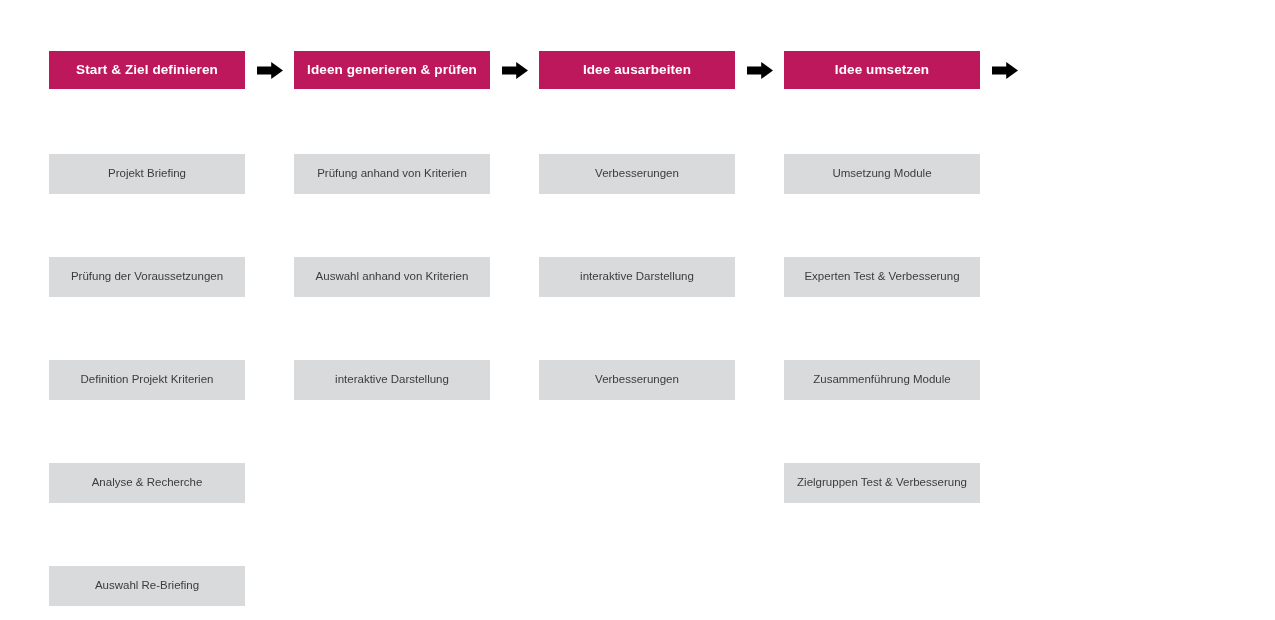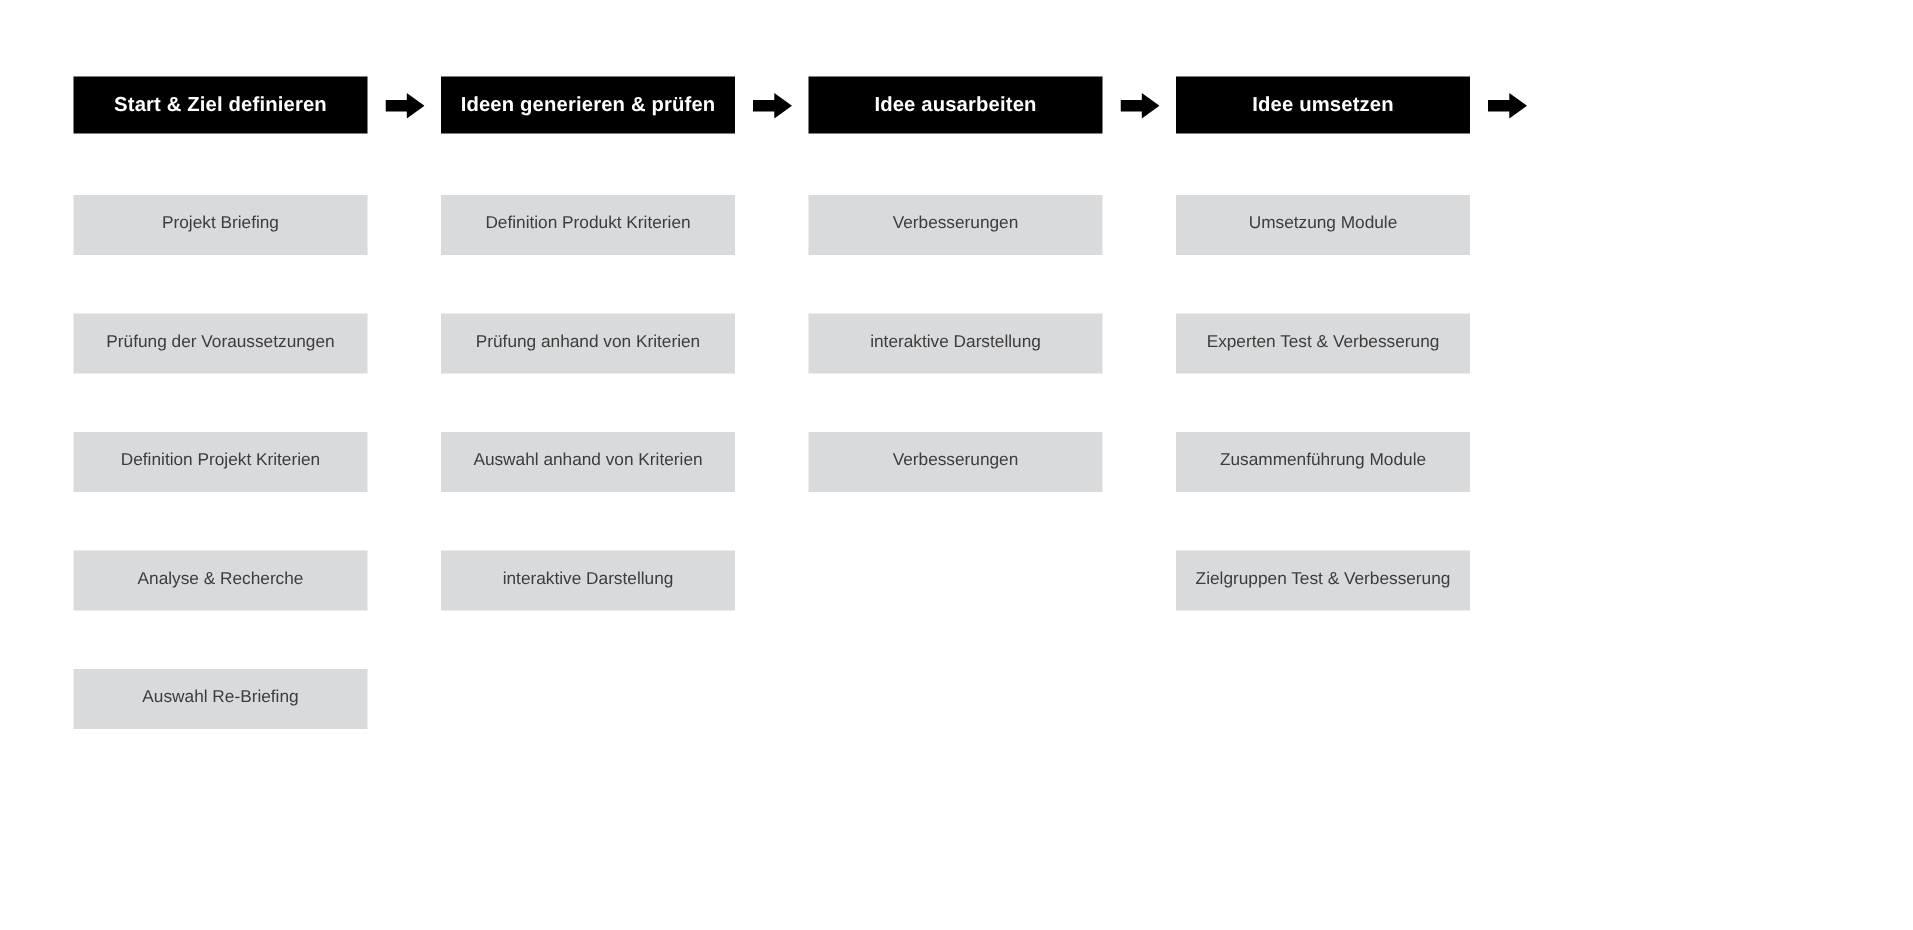--- a/index.html
+++ b/index.html
@@ -52,21 +52,21 @@
 
   .arrow-icon {
     display: block;
     width: 26px;
     height: 17px;
   }
 
   
   .phase-header {
     height: 38px;
-    background: #000000;
+    background: #be185d;
     color: #ffffff;
     display: flex;
     align-items: center;
     justify-content: center;
     text-align: left;
     font-size: 13.5px;
     font-weight: bold;
     letter-spacing: 0.1px;
     line-height: 1.1;
     padding: 0 6px;
@@ -87,20 +87,21 @@
     display: flex;
     align-items: center;
     justify-content: center;
     text-align: center;
     font-size: 11.5px;
     font-weight: normal;
     line-height: 1.15;
     padding: 0 7px;
     box-sizing: border-box;
     margin-bottom: 39px;     
+    margin-top: 24px;
   }
   .step-box:last-child { margin-bottom: 0; }
 </style>
 </head>
 <body>
 
 <div id="flow-canvas">
   <div class="columns">
 
     <div class="column">
@@ -116,21 +117,20 @@
 
     <div class="arrow-gap">
       <svg class="arrow-icon" viewBox="0 0 26 17" aria-hidden="true">
         <path d="M0 4.6 H14.2 V0 L26 8.5 L14.2 17 V12.4 H0 Z" fill="#000000"></path>
       </svg>
     </div>
 
     <div class="column">
       <div class="phase-header">Ideen generieren &amp; prüfen</div>
       <div class="steps">
-        <div class="step-box">Definition Produkt Kriterien</div>
         <div class="step-box">Prüfung anhand von Kriterien</div>
         <div class="step-box">Auswahl anhand von Kriterien</div>
         <div class="step-box">interaktive Darstellung</div>
       </div>
     </div>
 
     <div class="arrow-gap">
       <svg class="arrow-icon" viewBox="0 0 26 17" aria-hidden="true">
         <path d="M0 4.6 H14.2 V0 L26 8.5 L14.2 17 V12.4 H0 Z" fill="#000000"></path>
       </svg>

